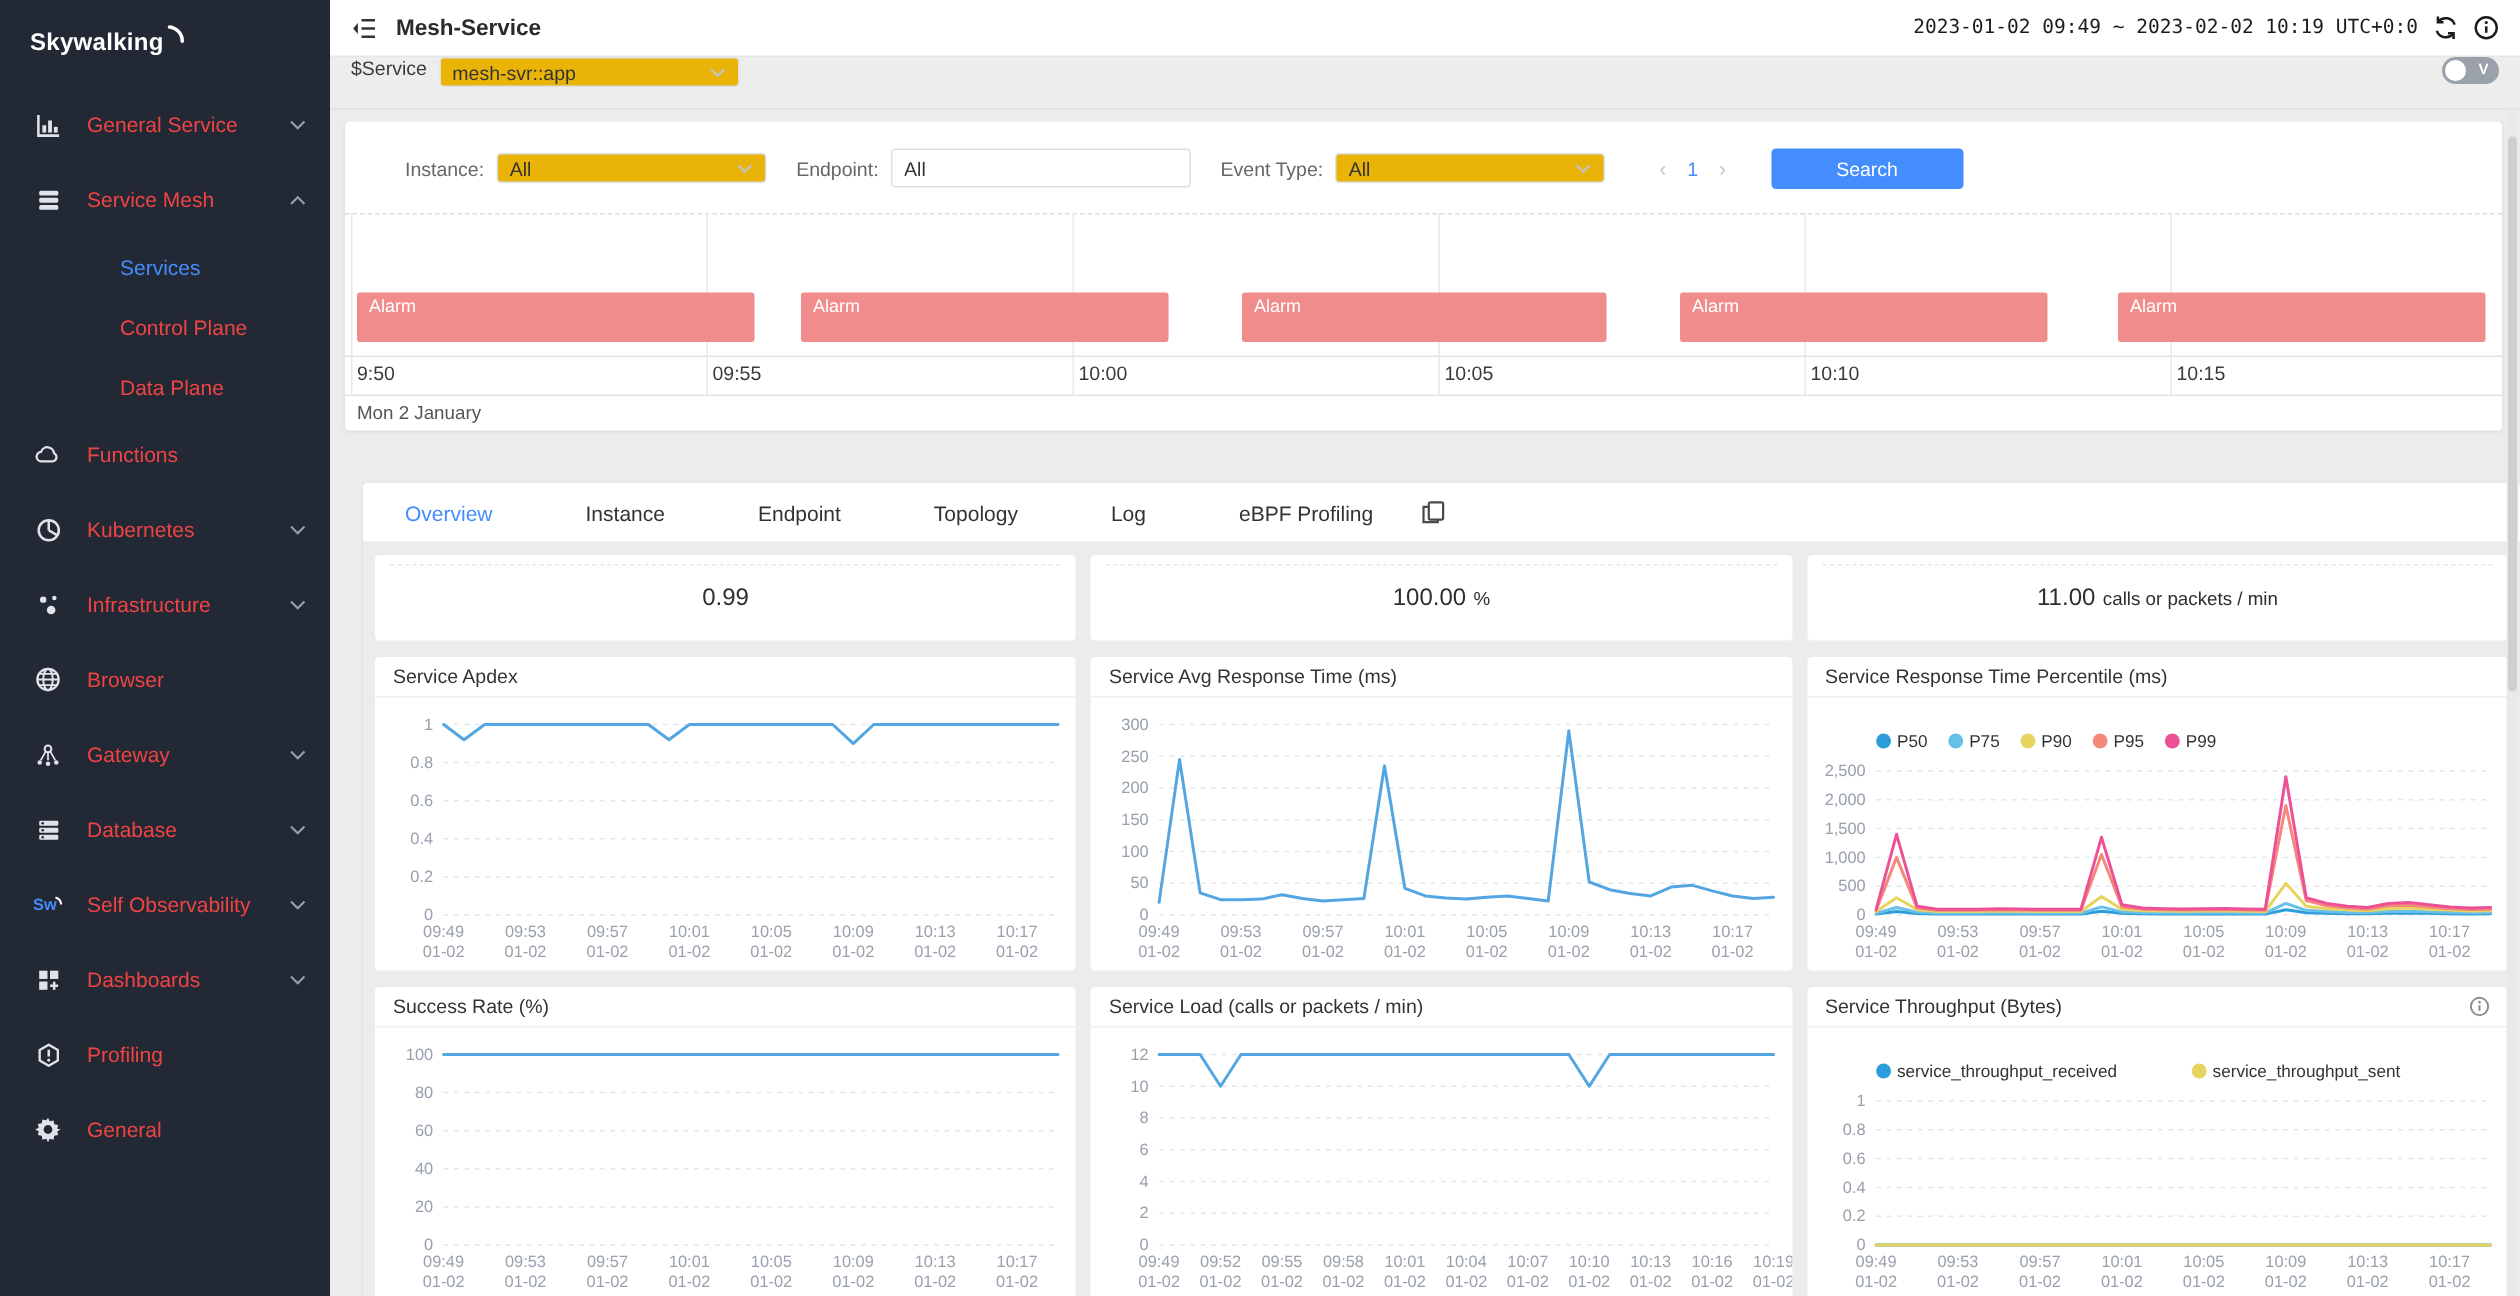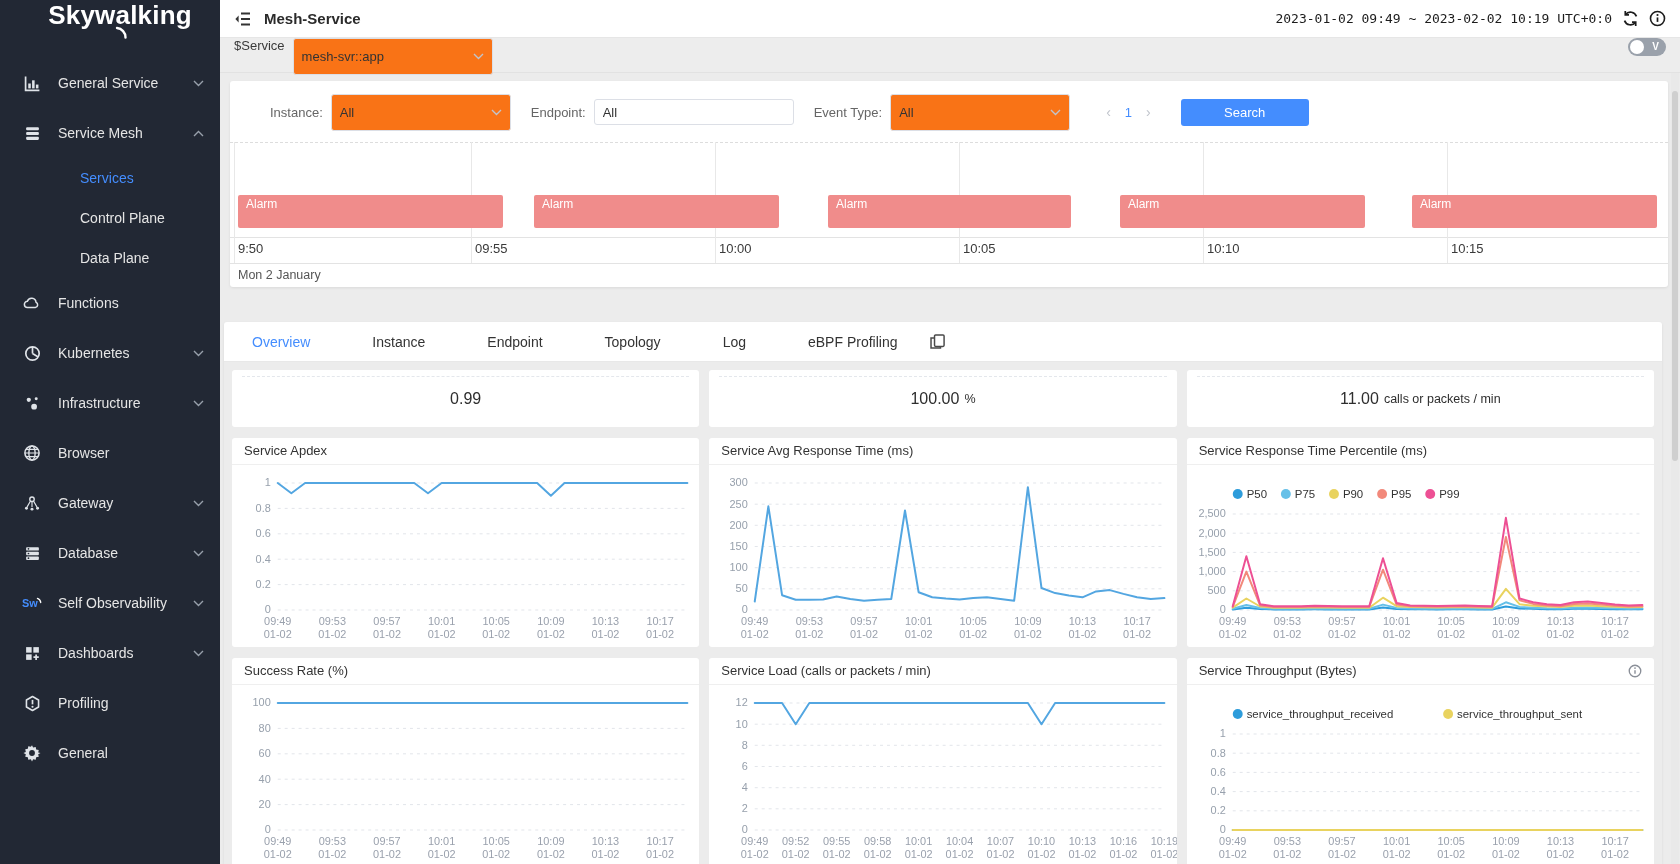--- a/index.html
+++ b/index.html
@@ -4,45 +4,45 @@
 <style>
   * { box-sizing: border-box; }
   html,body { margin:0; padding:0; }
   body {
     width:1680px; height:864px; position:relative; overflow:hidden;
     background:#ececec; font-family:"Liberation Sans", sans-serif; color:#333;
   }
   
   .sidebar { position:absolute; left:0; top:0; width:220px; height:864px; background:#222834; z-index:10; }
   .logo { height:58px; display:flex; align-items:center; padding-left:20px; color:#fff;
-          font-size:26px; font-weight:bold; letter-spacing:.2px;flex-direction:column; }
+          font-size:16px; font-weight:bold; letter-spacing:.2px; }
   .logo svg { margin-left:2px; transform:translateY(-6px); }
   .nav-item { height:50px; display:flex; align-items:center; padding:0 16px 0 22px;
-              font-size:14px; color:#e5e5e5; cursor:pointer; }
+              font-size:14px; color:#ef4444; cursor:pointer; }
   .nav-item.sub { height:40px; padding-left:80px; font-size:14px; }
   .nav-item.active { color:#448dfe; }
   .nav-item .ic { width:20px; height:20px; margin-right:16px; display:flex; align-items:center; justify-content:center; flex:none; }
   .nav-item .lbl { flex:1; white-space:nowrap; }
   .nav-item .chev { margin-left:auto; display:flex; }
   .chev svg { transition:none; }
   .chev.up svg { transform:rotate(180deg); }
   
   .header { position:absolute; left:220px; top:0; width:1460px; height:38px; background:#fff;
             border-bottom:1px solid #e6e6e6; display:flex; align-items:center; padding:0 14px; z-index:5; }
   .collapse-btn { display:flex; cursor:pointer; }
   .page-title { font-size:15px; font-weight:bold; color:#2b2b2b; margin-left:12px; }
   .time-wrap { margin-left:auto; display:flex; align-items:center; gap:10px; }
   .time-text { font-family:"DejaVu Sans Mono", monospace; font-size:13px; color:#1c1c1c; }
   .hd-icon { display:flex; cursor:pointer; }
   
   .service-bar { position:absolute; left:220px; top:38px; width:1460px; height:35px; background:#ededed;
                  border-bottom:1px solid #e2e2e2; display:flex; padding:0 14px; z-index:4; }
   .svc-label { font-size:13px; color:#3a3a3a; margin-right:8px; }
-  .sel { display:flex; align-items:center; justify-content:space-between; background:#f97316;
-         border:1px solid #dcdfe6; border-radius:3px; height:37px; padding:0 8px; font-size:13px; color:#333; cursor:pointer;gap:11px; }
+  .sel { display:flex; align-items:center; justify-content:space-between; background:#eab308;
+         border:1px solid #dcdfe6; border-radius:3px; height:20px; padding:0 8px; font-size:13px; color:#333; cursor:pointer;gap:11px; }
   .svc-select { width:200px; }
   .toggle { margin-left:auto; width:38px; height:18px; border-radius:9px; background:#9aa1ab; position:relative; cursor:pointer; }
   .toggle .knob { position:absolute; left:2px; top:2px; width:14px; height:14px; border-radius:50%; background:#fff; }
   .toggle .tlabel { position:absolute; right:7px; top:3px; font-size:10px; color:#fff; font-weight:bold; }
   
   .event-panel { position:absolute; left:230px; top:81px; width:1438px; height:206px; background:#fff;
                  border-radius:3px; box-shadow:0 1px 3px rgba(0,0,0,.08); z-index:3; }
   .filter-row { position:absolute; left:16px; right:16px; top:17px; height:28px; display:flex; align-items:center;margin-left:24px; }
   .f-label { font-size:13px; color:#666; margin-right:8px; white-space:nowrap; }
   .f-sel { width:180px; margin-right:20px; }
@@ -55,21 +55,21 @@
                 border-radius:3px; cursor:pointer; font-family:"Liberation Sans",sans-serif; }
   .tl-dash-top { position:absolute; left:0; right:0; top:61px; border-top:1px dashed #ddd; }
   .tl-line-1 { position:absolute; left:0; right:0; top:156px; border-top:1px solid #e3e3e3; }
   .tl-line-2 { position:absolute; left:0; right:0; top:182px; border-top:1px solid #e3e3e3; }
   .tl-grid { position:absolute; top:61px; height:121px; width:1px; background:#e8e8e8; }
   .tl-tick { position:absolute; top:160px; font-size:13px; color:#3a3a3a; }
   .alarm-bar { position:absolute; top:114px; height:33px; border-radius:2px; color:#fff; font-size:12px;
                line-height:19px; padding-left:8px; cursor:pointer; overflow:hidden; }
   .tl-date { position:absolute; left:8px; top:187px; font-size:12.5px; color:#555; }
   
-  .tabs-card { position:absolute; left:224px; top:322px; width:1438px; height:542px; background:#fff;
+  .tabs-card { position:absolute; left:242px; top:322px; width:1438px; height:542px; background:#fff;
                border-radius:3px 3px 0 0; box-shadow:0 1px 3px rgba(0,0,0,.08); overflow:hidden; z-index:3; }
   .tabs-row { height:40px; display:flex; align-items:center; border-bottom:1px solid #e8e8e8; padding-left:28px; }
   .tab { font-size:14px; color:#333; margin-right:62px; cursor:pointer; white-space:nowrap; }
   .tab.active { color:#448dfe; }
   .tab-icon { display:flex; cursor:pointer; margin-left:-30px; }
   .dash-grid { position:absolute; left:0; top:40px; right:0; bottom:0; background:#ececec; padding:8px;
                display:grid; grid-template-columns:repeat(3,1fr); grid-template-rows:57px 209px 209px;
                gap:11px 10px; overflow:hidden; }
   .metric-card { background:#fff; border-radius:3px; position:relative; display:flex; align-items:center;
                  justify-content:center; }

